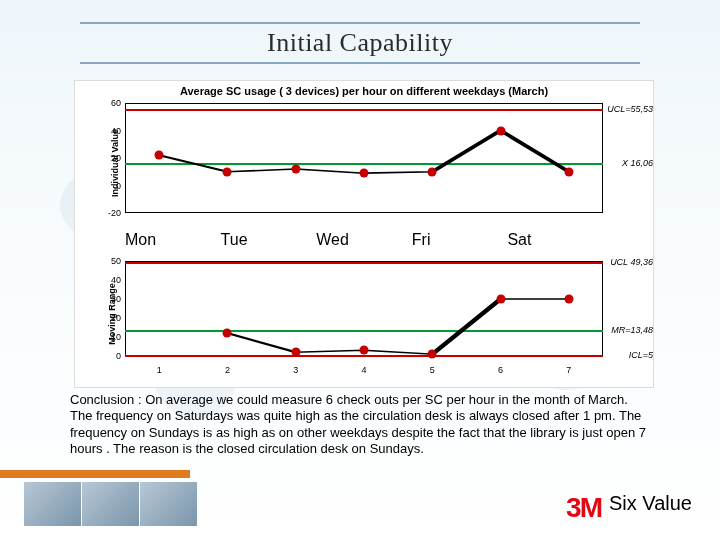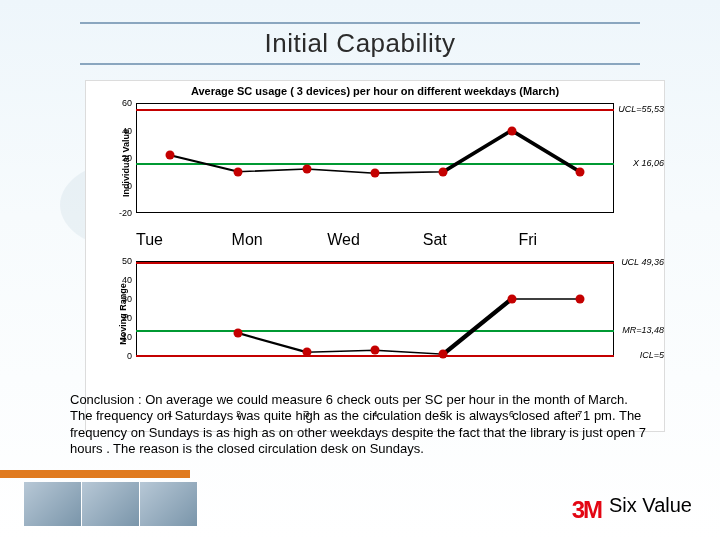--- a/index.html
+++ b/index.html
@@ -10,24 +10,24 @@
     background: linear-gradient(180deg, #eef6fb 0%, #f7fbfd 40%, #ffffff 100%);
     overflow: hidden;
   }
   
   .worldmap { position:absolute; inset:0; opacity:0.10; }
   .worldmap span { position:absolute; background:#7aa0b8; border-radius:50%; }
   .title-bar {
     position:absolute; top:22px; left:80px; right:80px;
     border-top:2px solid #8aa6bf; border-bottom:2px solid #8aa6bf;
     padding:4px 0; text-align:center;
-    font-size:26px; color:#2b2b2b; letter-spacing:0.5px;
+    font-size:26px; color:#2b2b2b; letter-spacing:0.5px;font-family:Liberation Serif, serif;
   }
   .chart-wrap {
-    position:absolute; top:80px; left:85px; width:580px; height:352px;
+    position:absolute; top:80px; left:74px; width:580px; height:308px;
     background:#fff; border:1px solid #dcdcdc;
   }
   .chart-title { text-align:center; font-weight:bold; font-size:11px; color:#000; padding:4px 0 2px; }
   .plot {
     position:absolute; left:50px; right:50px;
   }
   .plot.top { top:22px; height:110px; }
   .plot.bottom { top:180px; height:95px; }
   .plot-border { position:absolute; inset:0; border:1px solid #000; }
   .ylabel {
@@ -59,21 +59,21 @@
   }
   .footer-photos div {
     width:58px; height:44px; background:linear-gradient(135deg,#b7c8d6,#7a95aa);
     border-right:1px solid #fff;
   }
   .footer-right {
     position:absolute; right:28px; bottom:16px; display:flex; align-items:center; gap:8px;
     font-size:20px; color:#000;
   }
   .logo3m {
-    font-weight:900; color:#e30613; font-size:24px; letter-spacing:-2px;
+    font-weight:900; color:#e30613; font-size:28px; letter-spacing:-2px;
     font-family: Arial Black, Arial, sans-serif;
     margin-top: 10px;
   }
   .orange-bar { position:absolute; left:0; bottom:62px; width:190px; height:8px; background:#e07a1f; }
   svg.seriesSvg { position:absolute; inset:0; width:100%; height:100%; }
 </style>
 </head>
 <body>
 
 <div class="slide">
@@ -111,25 +111,25 @@
       <div class="pt" style="left:7.14%;  top:47.5%"></div>
       <div class="pt" style="left:21.43%; top:62.5%"></div>
       <div class="pt" style="left:35.71%; top:60%"></div>
       <div class="pt" style="left:50%;    top:63.75%"></div>
       <div class="pt" style="left:64.29%; top:62.5%"></div>
       <div class="pt" style="left:78.57%; top:25%"></div>
       <div class="pt" style="left:92.86%; top:62.5%"></div>
     </div>
 
     <div class="days-overlay">
+      <span>Mon</span>
       <span>Tue</span>
-      <span>Mon</span>
       <span>Wed</span>
+      <span>Fri</span>
       <span>Sat</span>
-      <span>Fri</span>
     </div>
 
     <div class="plot bottom">
       <div class="ylabel">Moving Range</div>
       <div class="plot-border"></div>
       <span class="ytick" style="top:100%">0</span>
       <span class="ytick" style="top:80%">10</span>
       <span class="ytick" style="top:60%">20</span>
       <span class="ytick" style="top:40%">30</span>
       <span class="ytick" style="top:20%">40</span>

